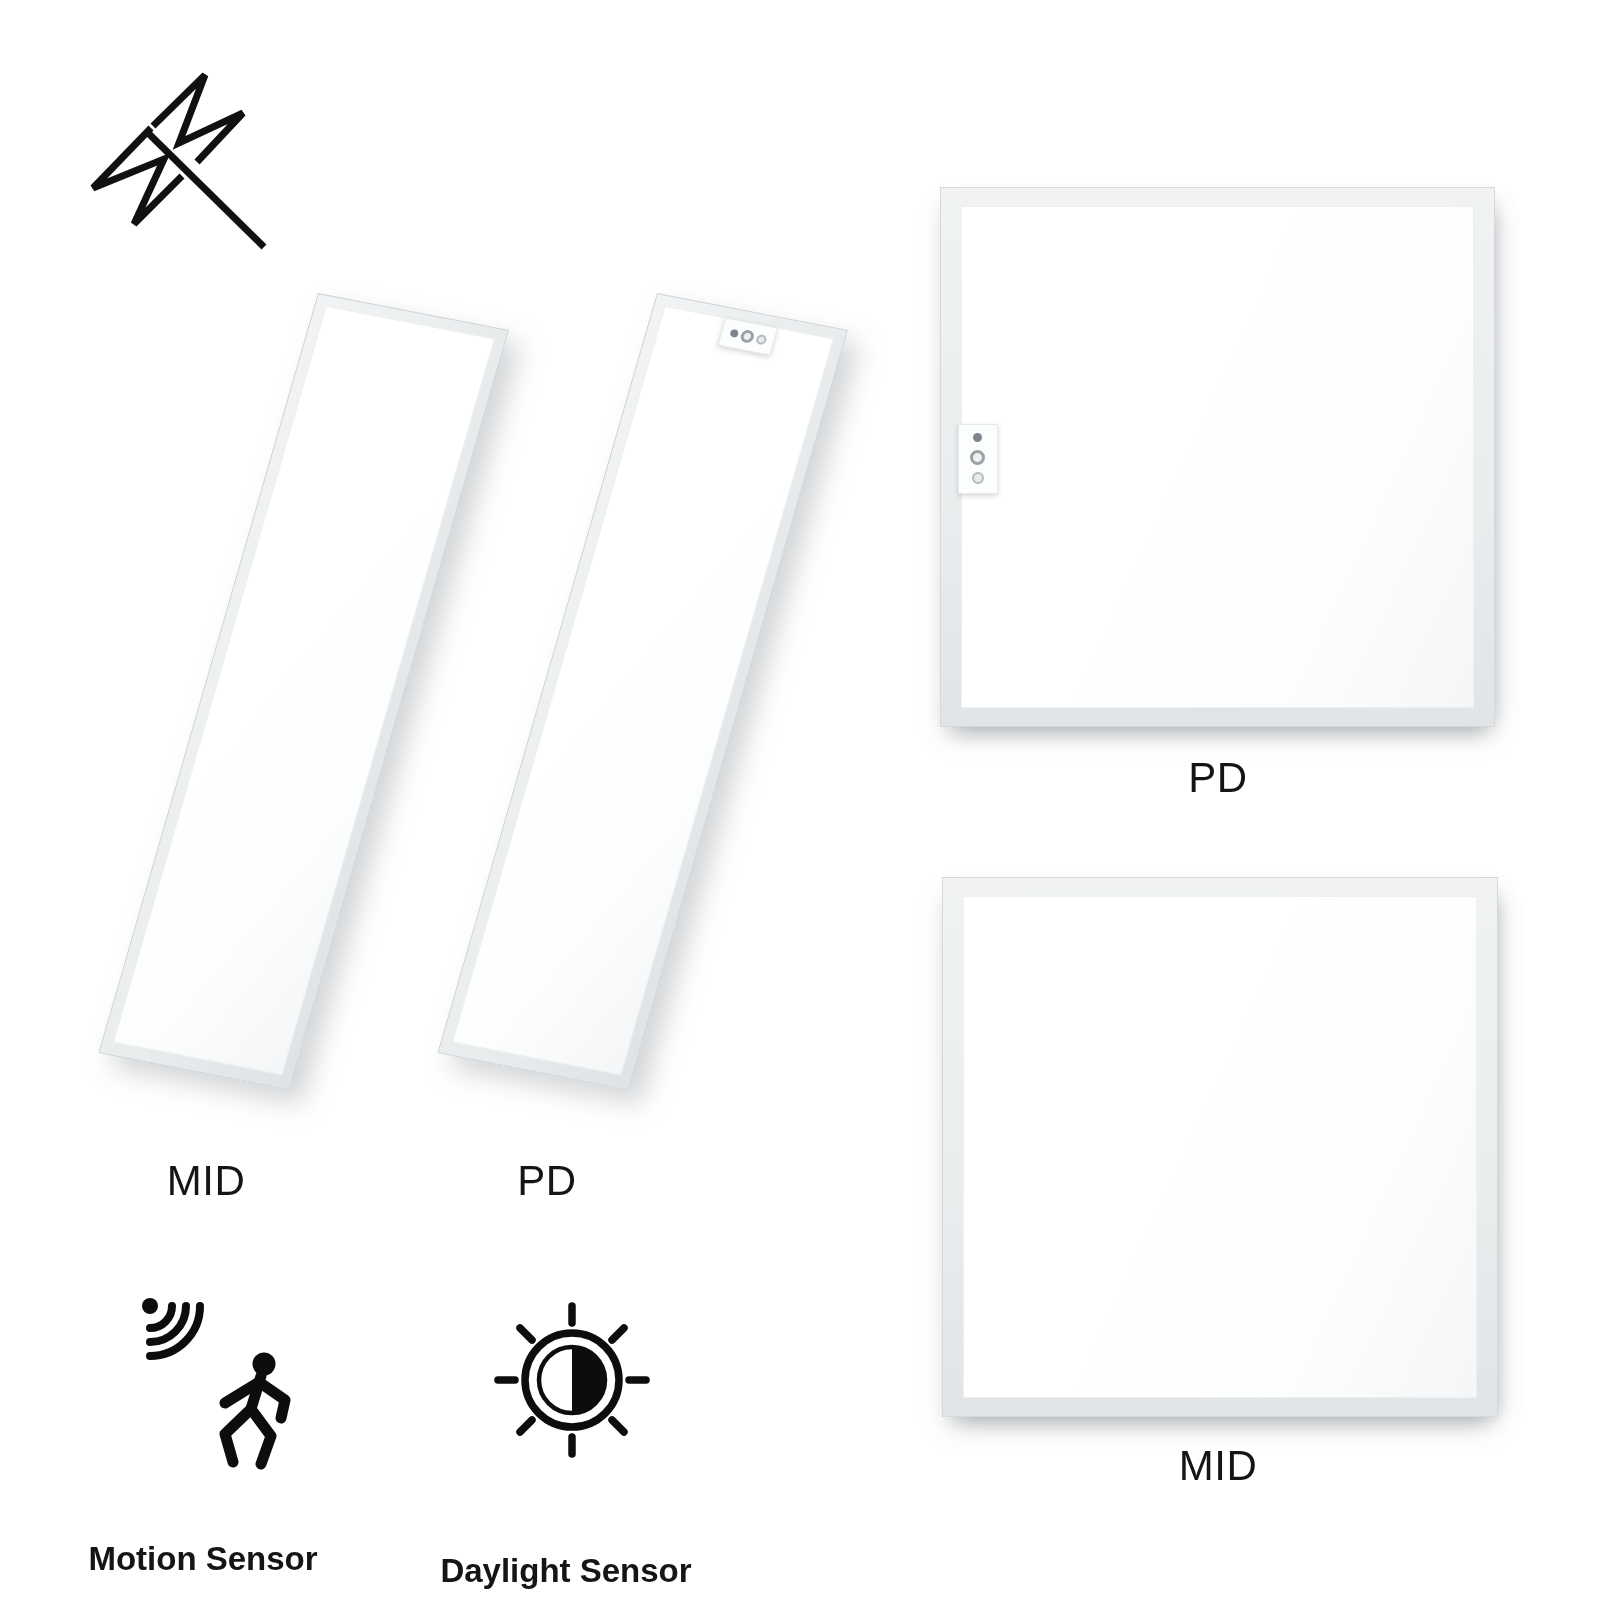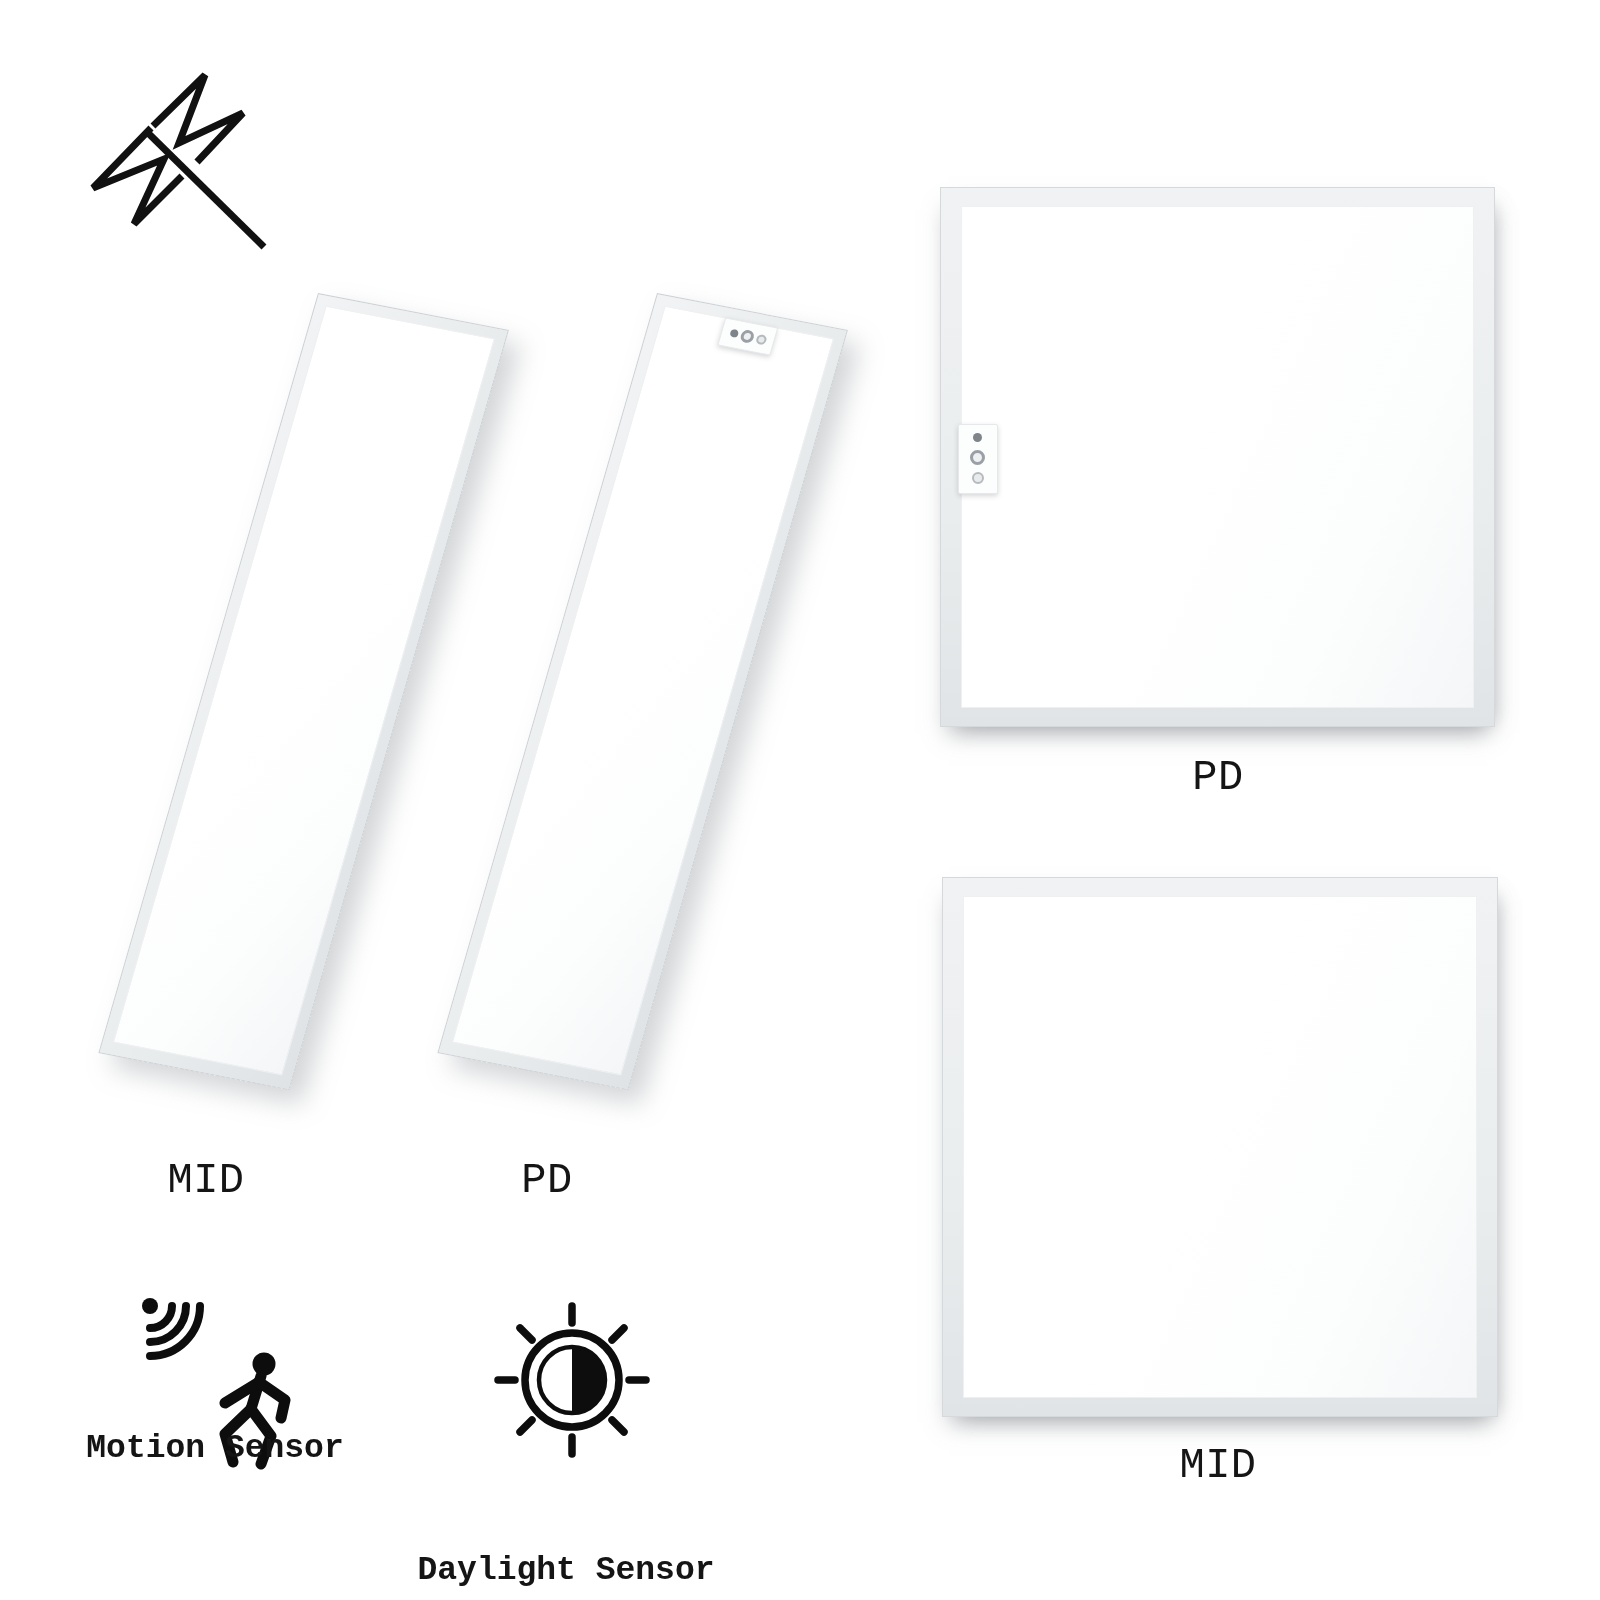--- a/index.html
+++ b/index.html
@@ -33,21 +33,21 @@
     position:absolute;background:#fcfdfd;border:1px solid #e6e9eb;border-radius:2px;
     box-shadow:0 2px 5px rgba(90,95,100,0.25);
   }
   .dot{position:absolute;border-radius:50%;}
   .dot.solid{background:#7d848a;}
   .dot.ring{background:#eef0f1;border:3px solid #9aa0a5;}
   .dot.faint{background:#e8eaec;border:2px solid #b5babf;}
   
   .label{
     position:absolute;transform:translateX(-50%);color:#151515;
-    font-size:42px;line-height:1;white-space:nowrap;letter-spacing:0.5px;font-family:Liberation Mono, monospace;
+    font-size:42px;line-height:1;white-space:nowrap;letter-spacing:0.5px;
   }
   .label.bold{font-size:33px;font-weight:bold;letter-spacing:0;}
   
   .icon-abs{position:absolute;}
 </style>
 </head>
 <body>
 
 <div class="stage">
 
@@ -99,21 +99,21 @@
     <circle cx="38" cy="30" r="8" fill="#0d0d0d"></circle>
     <g stroke="#0d0d0d" stroke-width="11" fill="none" stroke-linecap="round" stroke-linejoin="round">
       <circle cx="152" cy="88" r="11.5" fill="#0d0d0d" stroke="none"></circle>
       <path d="M 149 100 L 139 133"></path>
       <path d="M 147 106 L 113 127"></path>
       <path d="M 147 106 L 173 124 L 169 142"></path>
       <path d="M 139 133 L 113 158 L 121 186"></path>
       <path d="M 139 133 L 159 160 L 149 188"></path>
     </g>
   </svg>
-  <div class="label bold" style="left:203px;top:1432px;margin-left:12px;">Motion Sensor</div>
+  <div class="label bold" style="left:203px;top:1542px;">Motion Sensor</div>
 
   <svg class="icon-abs" style="left:492px;top:1300px;" width="160" height="160" viewBox="0 0 160 160">
     <g stroke="#0d0d0d" stroke-width="7.5" stroke-linecap="round">
       <line x1="137" y1="80" x2="154" y2="80"></line>
       <line x1="120" y1="120" x2="132" y2="132"></line>
       <line x1="80" y1="137" x2="80" y2="154"></line>
       <line x1="40" y1="120" x2="28" y2="132"></line>
       <line x1="23" y1="80" x2="6" y2="80"></line>
       <line x1="40" y1="40" x2="28" y2="28"></line>
       <line x1="80" y1="23" x2="80" y2="6"></line>

